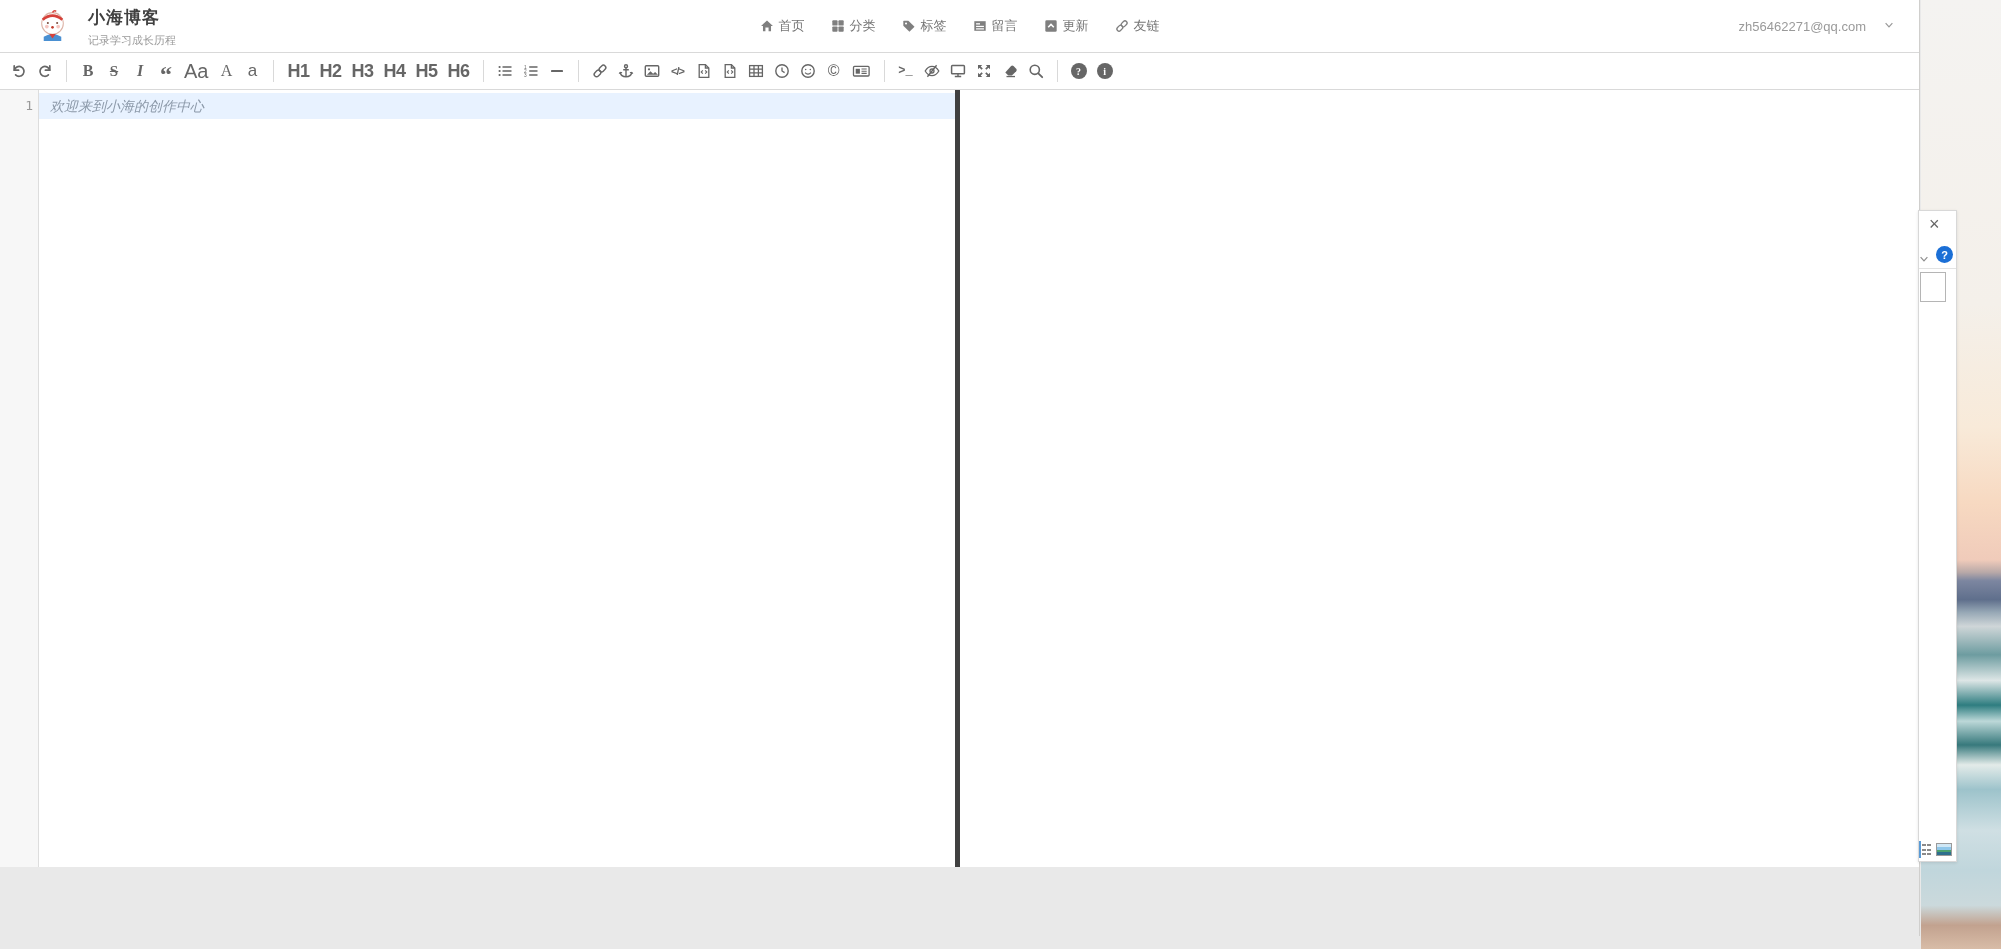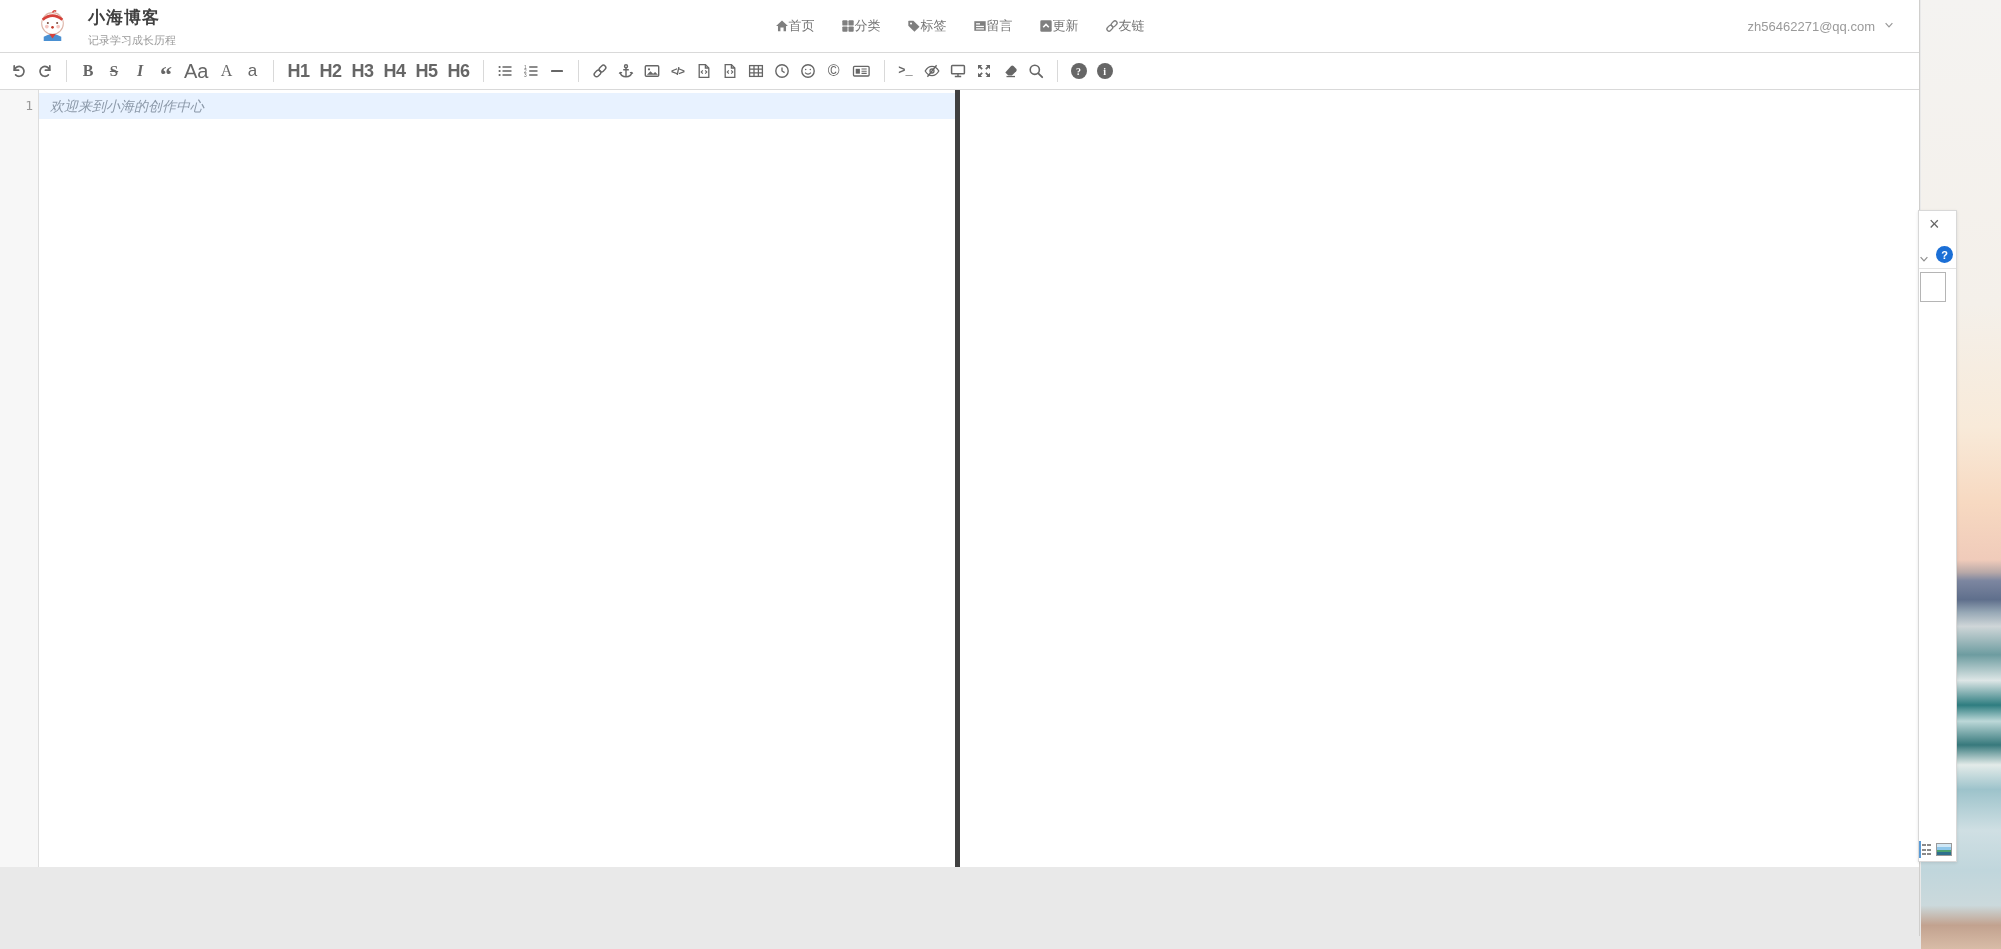--- a/index.html
+++ b/index.html
@@ -20,23 +20,23 @@
     background:#e9e9e9; border-right:1px solid #d0cfcd; }
 
   
   .site-header { height:52px; background:#fff; position:relative; }
   .avatar { position:absolute; left:36px; top:9px; width:33px; height:33px; }
   .site-titles { position:absolute; left:88px; top:6px; }
   .site-title { font-size:17px; font-weight:bold; color:#404040; letter-spacing:1px; }
   .site-subtitle { font-size:11px; color:#9b9b9b; margin-top:4px; }
   .main-nav { position:absolute; left:50%; transform:translateX(-50%); top:0; height:52px;
     display:flex; align-items:center; gap:26px; }
-  .nav-item { display:flex; align-items:center; color:#757575; font-size:13px; cursor:pointer; white-space:nowrap; }
+  .nav-item { display:flex; align-items:center; gap:5px; color:#757575; font-size:13px; cursor:pointer; white-space:nowrap; }
   .nav-item svg { width:14px; height:14px; display:block; }
-  .user-menu { position:absolute; right:24px; top:0; height:52px; display:flex; align-items:center; gap:8px;
+  .user-menu { position:absolute; right:24px; top:0; height:52px; display:flex; align-items:center; gap:17px;
     color:#9a9a9a; font-size:13px; cursor:pointer;text-align:right; }
   .user-menu svg { width:12px; height:12px; }
 
   
   .compose-row { height:45px; display:flex; align-items:center; padding-left:56px; }
   .title-input { width:1686px; height:33px; border:1px solid #d6d6d6; border-radius:2px; background:#fff;
     padding:0 10px; font-size:14px; color:#333; outline:none; }
   .submit-btn { margin-left:20px; width:99px; height:33px; background:#dc3545; color:#fff; font-size:14px;
     border:none; border-radius:3px; cursor:pointer; letter-spacing:2px; }
 

